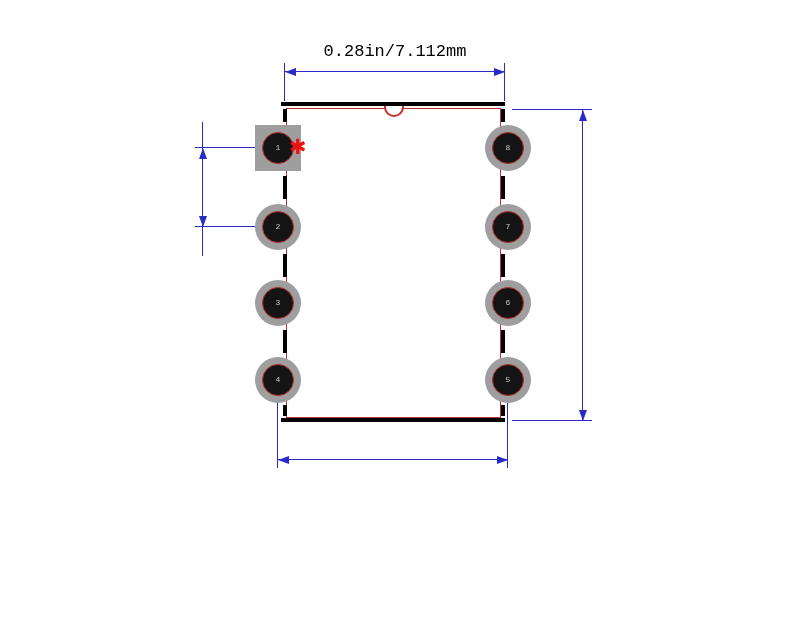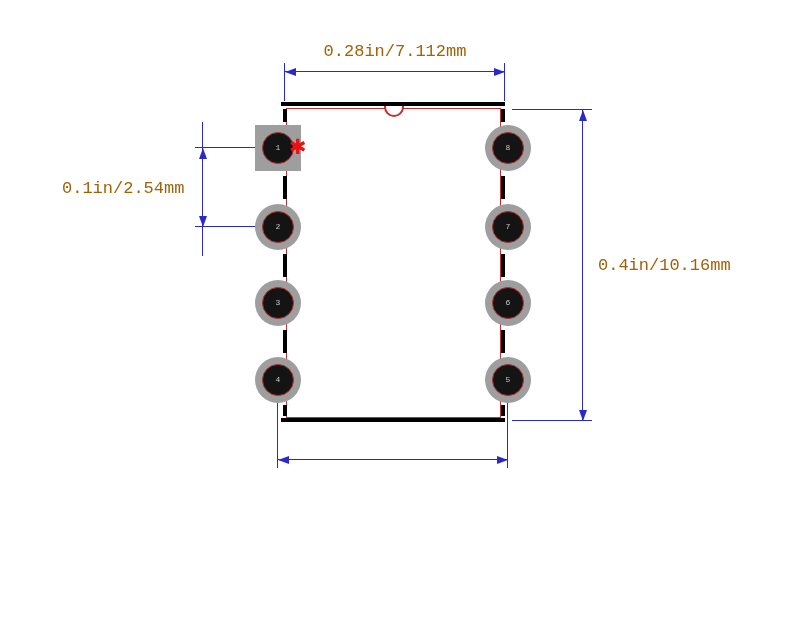--- a/index.html
+++ b/index.html
@@ -3,21 +3,21 @@
 <meta charset="utf-8">
 <style>
   html,body{margin:0;padding:0;background:#ffffff;}
   .canvas{position:relative;width:800px;height:636px;background:#ffffff;overflow:hidden;
           font-family:"Liberation Mono", monospace;}
 
   
   .dline{position:absolute;background:#2a2ac8;z-index:2;}
   .hline{height:1px;}
   .vline{width:1px;}
-  .dim-label{position:absolute;color:#a16207;font-size:17px;white-space:nowrap;z-index:6;}
+  .dim-label{position:absolute;color:#000000;font-size:17px;white-space:nowrap;z-index:6;}
   .centered{text-align:center;}
   .arrow{position:absolute;width:0;height:0;z-index:6;}
   .arrow.a-left{border-top:4px solid transparent;border-bottom:4px solid transparent;border-right:11px solid #2a2ac8;}
   .arrow.a-right{border-top:4px solid transparent;border-bottom:4px solid transparent;border-left:11px solid #2a2ac8;}
   .arrow.a-up{border-left:4px solid transparent;border-right:4px solid transparent;border-bottom:11px solid #2a2ac8;}
   .arrow.a-down{border-left:4px solid transparent;border-right:4px solid transparent;border-top:11px solid #2a2ac8;}
 
   
   .pkg-edge{position:absolute;background:#000;z-index:3;}
   .dash{position:absolute;width:4px;background:#000;z-index:3;}
@@ -101,28 +101,26 @@
 
   <span class="star" style="left:289px;top:137px;">✱</span>
 
   <div class="dim-label centered" style="left:285px;top:42px;width:220px;">0.28in/7.112mm</div>
   <div class="dline vline" style="left:284px;top:63px;height:38px;"></div>
   <div class="dline vline" style="left:504px;top:63px;height:38px;"></div>
   <div class="dline hline" style="left:285px;top:71px;width:220px;"></div>
   <div class="arrow a-left" style="left:285px;top:68px;"></div>
   <div class="arrow a-right" style="left:494px;top:68px;"></div>
 
-  <div class="dim-label" style="left:62px;top:179px;">0.1in/2.54mm</div>
   <div class="dline hline" style="left:195px;top:147px;width:70px;"></div>
   <div class="dline hline" style="left:195px;top:226px;width:62px;"></div>
   <div class="dline vline" style="left:202px;top:122px;height:134px;"></div>
   <div class="arrow a-up" style="left:199px;top:148px;"></div>
   <div class="arrow a-down" style="left:199px;top:216px;"></div>
 
-  <div class="dim-label" style="left:598px;top:256px;">0.4in/10.16mm</div>
   <div class="dline hline" style="left:512px;top:109px;width:80px;"></div>
   <div class="dline hline" style="left:512px;top:420px;width:80px;"></div>
   <div class="dline vline" style="left:582px;top:110px;height:311px;"></div>
   <div class="arrow a-up" style="left:579px;top:110px;"></div>
   <div class="arrow a-down" style="left:579px;top:410px;"></div>
 
   <div class="dline vline" style="left:277px;top:395px;height:73px;"></div>
   <div class="dline vline" style="left:507px;top:395px;height:73px;"></div>
   <div class="dline hline" style="left:278px;top:459px;width:230px;"></div>
   <div class="arrow a-left" style="left:278px;top:456px;"></div>

